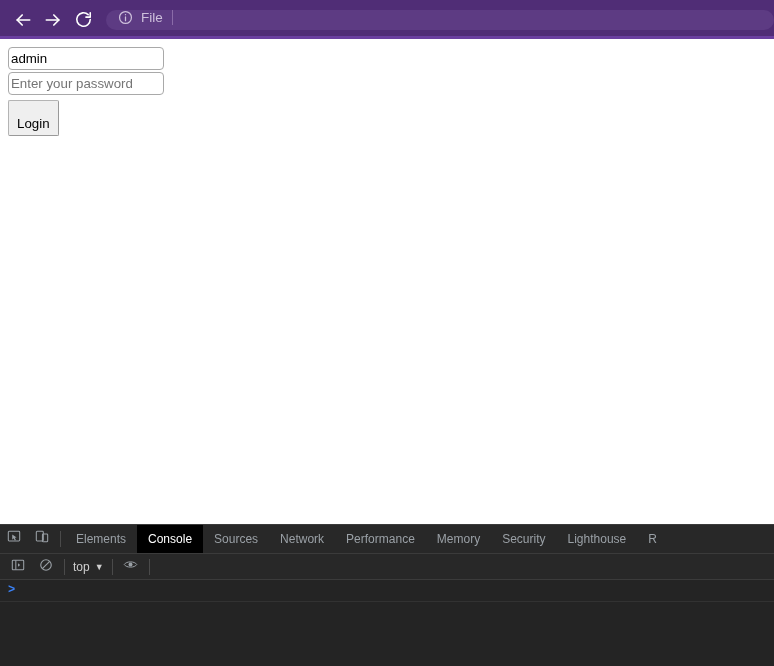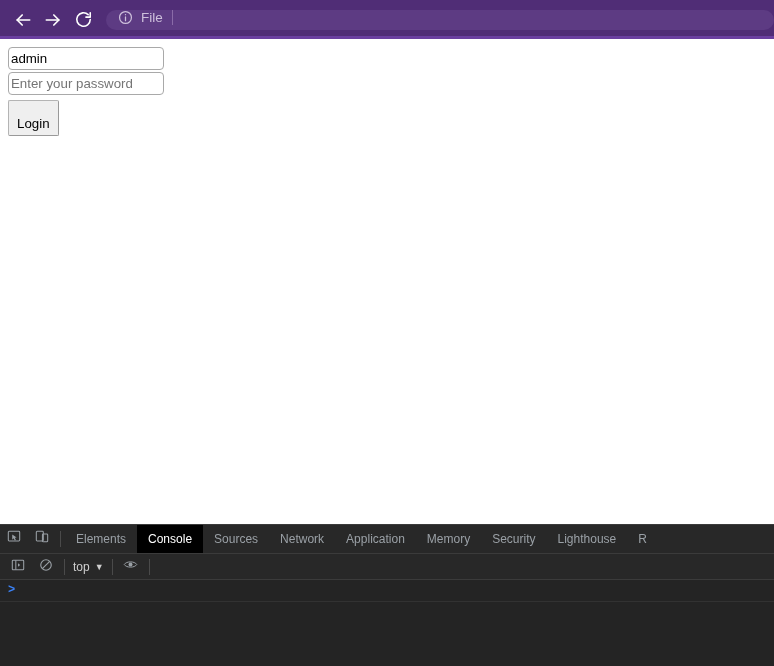--- a/index.html
+++ b/index.html
@@ -317,21 +317,21 @@
           <rect x="8.5" y="4.5" width="6" height="9" rx="1"></rect>
         </svg>
       </span>
     </div>
     <div class="dt-vsep"></div>
 
     <div class="dt-tab">Elements</div>
     <div class="dt-tab active">Console</div>
     <div class="dt-tab">Sources</div>
     <div class="dt-tab">Network</div>
-    <div class="dt-tab">Application</div>
+    <div class="dt-tab">Performance</div>
     <div class="dt-tab">Memory</div>
     <div class="dt-tab">Security</div>
     <div class="dt-tab">Lighthouse</div>
     <div class="dt-tab">R</div>
   </div>
 
   <div class="dt-console-toolbar">
     <div class="dt-icon-btn">
       <span>
         <svg width="14" height="14" viewBox="0 0 16 16" fill="none" stroke="#9aa0a6" stroke-width="1.2">

